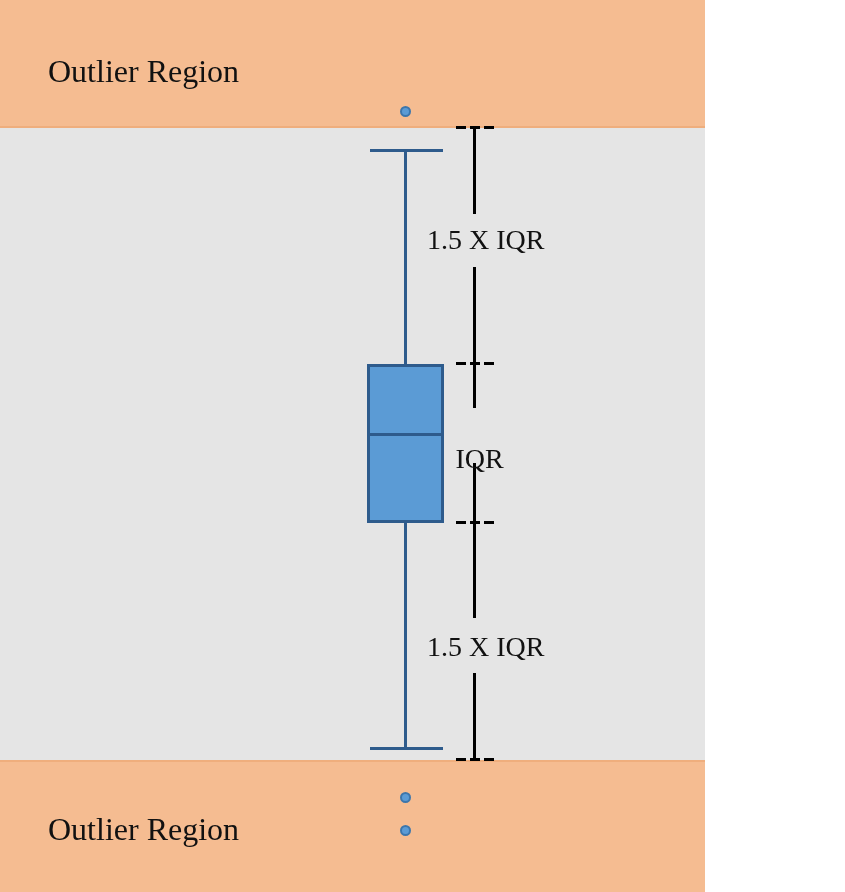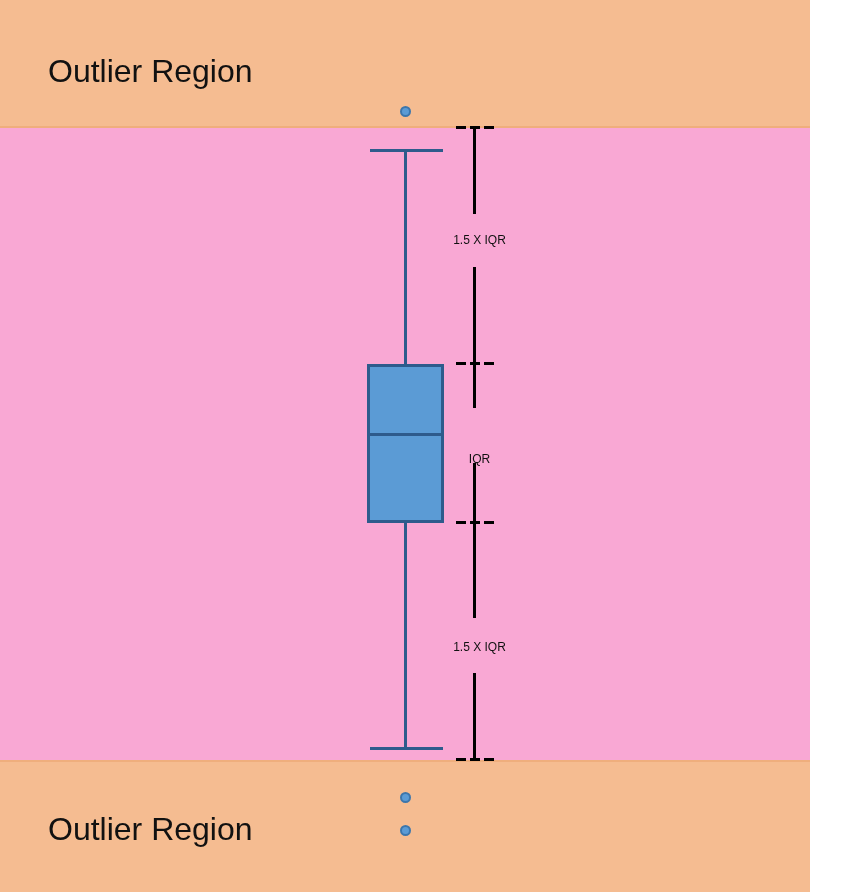--- a/index.html
+++ b/index.html
@@ -1,24 +1,24 @@
 <!DOCTYPE html>
 <html><head>
 <meta charset="utf-8">
 <style>
   html, body { margin: 0; padding: 0; background: #ffffff; }
   * { box-sizing: border-box; }
 
   .canvas {
     position: relative;
-    width: 810px;
+    width: 705px;
     height: 892px;
-    background: #f9a8d4;
+    background: #e5e5e5;
     overflow: hidden;
-    font-family: Liberation Sans, sans-serif;
+    font-family: Liberation Serif, serif;
     color: #1a1a1a;
   }
 
   
   .band { position: absolute; left: 0; width: 845px; background: #F5BC91; }
   .band-top    { top: 0;     height: 128px; border-bottom: 2px solid #EFAE7D; }
   .band-bottom { top: 760px; height: 132px; border-top: 2px solid #EFAE7D; }
 
   .region-label {
     position: absolute;
@@ -73,21 +73,21 @@
   .ann-seg { position: absolute; left: 473px; width: 3px; background: #000; }
   .ann-seg-a { top: 128px; height: 86px; }
   .ann-seg-b { top: 267px; height: 141px; }
   .ann-seg-c { top: 463px; height: 155px; }
   .ann-seg-d { top: 673px; height: 88px; }
 
   .ann-label {
     position: absolute;
     left: 427px; width: 105px;
     text-align: center;
-    font-size: 12px;
+    font-size: 28px;
     line-height: 24px;
     color: #111111;
     white-space: nowrap;
   }
   .ann-label-upper { top: 228px; }
   .ann-label-iqr   { top: 447px; }
   .ann-label-lower { top: 635px; }
 </style>
 </head>
 <body>

